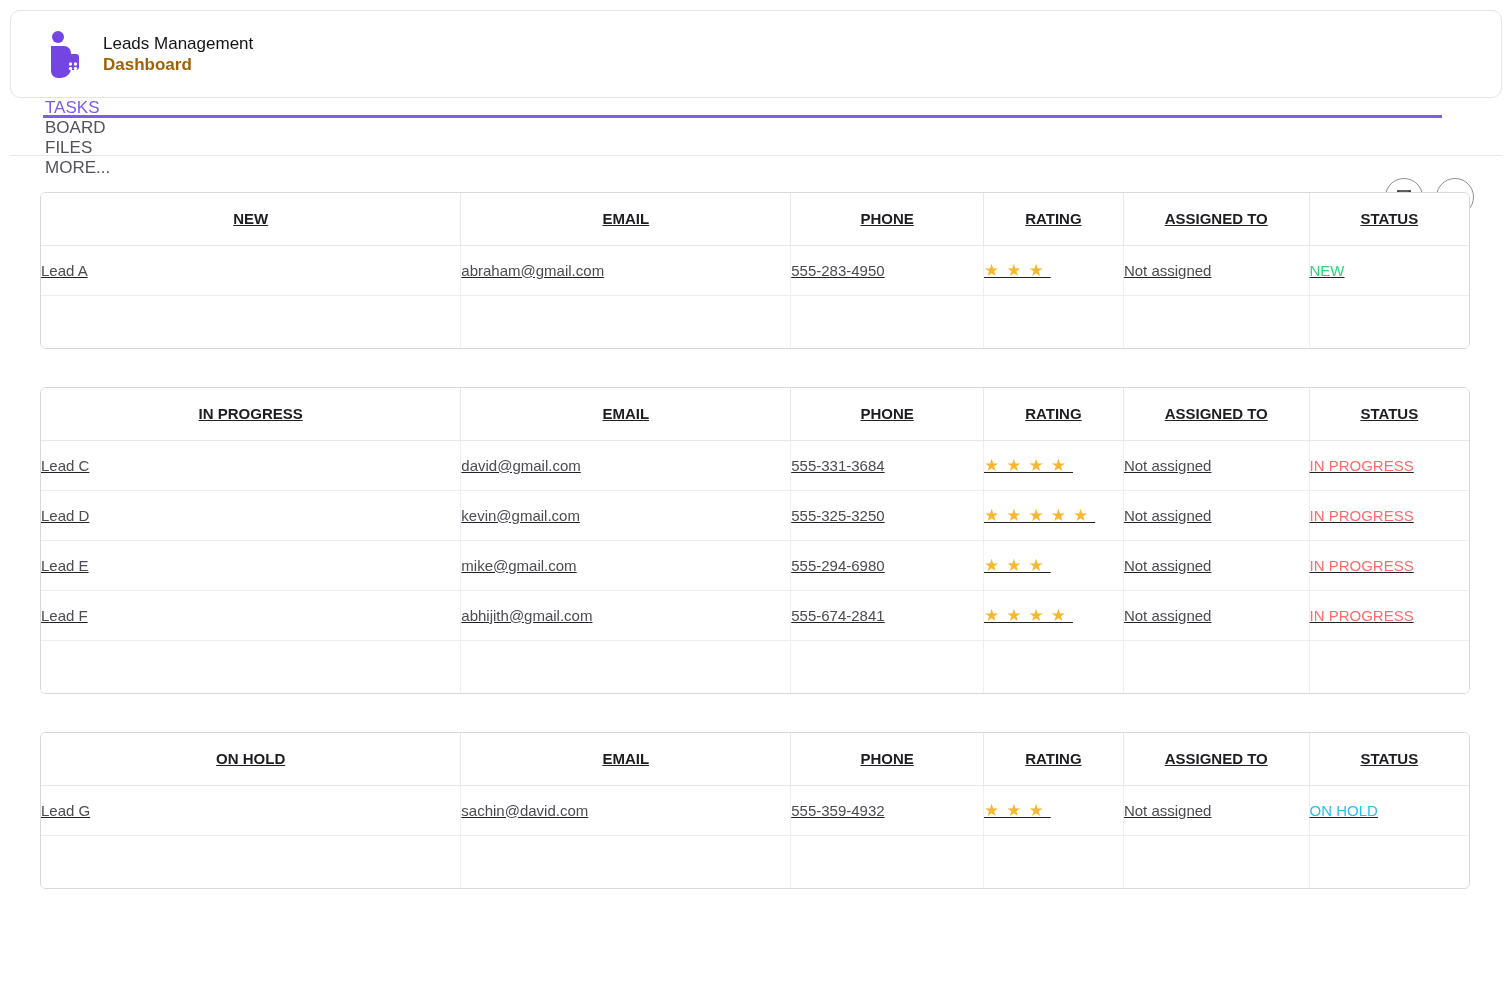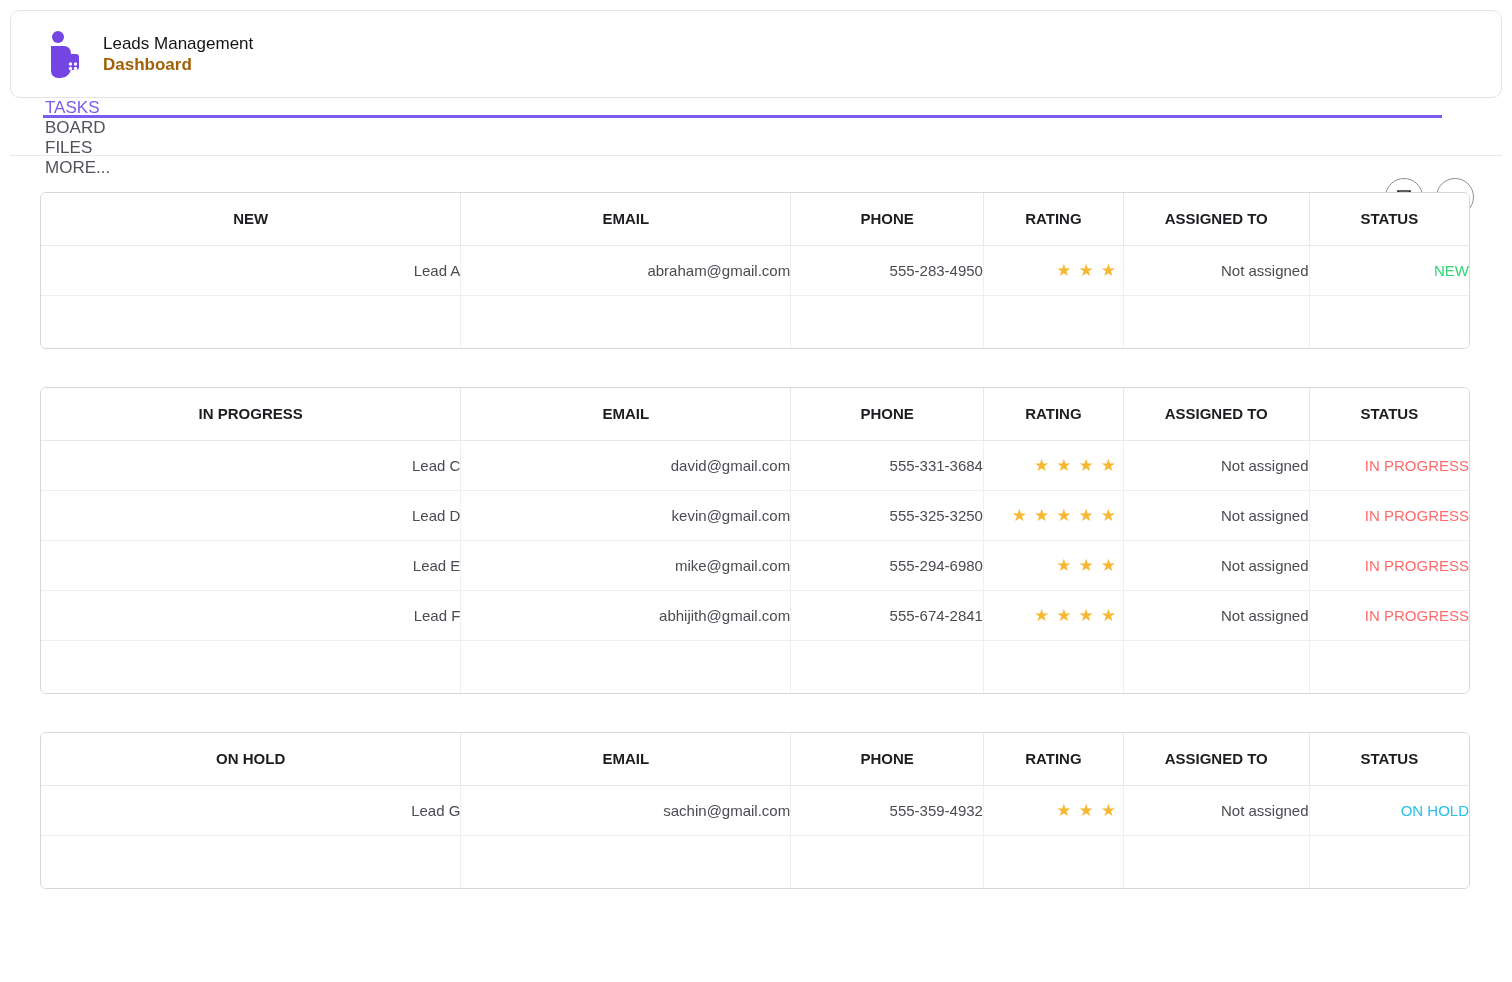--- a/index.html
+++ b/index.html
@@ -54,37 +54,37 @@
     width:38px; height:38px; border-radius:50%;
     background:#fff; border:1.5px solid #8b919a;
     display:flex; align-items:center; justify-content:center;
     cursor:pointer; padding:0;
   }
   .icon-btn svg { display:block; }
 
   
   .tables {
     margin:36px 42px 0 40px;
-    display:flex; flex-direction:column; gap:38px;
+    display:flex; flex-direction:column; gap:38px;text-decoration:underline;
   }
   .table-wrap {
     border:1px solid #d8d8dc;
     border-radius:6px;
     overflow:hidden;
     background:#fff;
   }
   table { width:100%; border-collapse:collapse; table-layout:fixed; }
   th {
     height:52px; text-align:center; vertical-align:middle;
     font-size:15px; font-weight:bold; color:#1d1d21;
     border-right:1px solid #e8e8ec; border-bottom:1px solid #e8e8ec;
     background:#fff;
   }
   td {
-    height:50px; text-align:right; vertical-align:middle;
+    height:50px; text-align:left; vertical-align:middle;
     font-size:15px; color:#4b4b52;
     border-right:1px solid #efeff2; border-bottom:1px solid #efeff2;
     background:#fff;
   }
   th:last-child, td:last-child { border-right:none; }
   tbody tr:last-child td { border-bottom:none; }
   tr.empty-row td { height:53px; }
   .stars {
     color:var(--star);
     font-size:17px;
@@ -259,21 +259,21 @@
             <th>EMAIL</th>
             <th>PHONE</th>
             <th>RATING</th>
             <th>ASSIGNED TO</th>
             <th>STATUS</th>
           </tr>
         </thead>
         <tbody>
           <tr>
             <td>Lead G</td>
-            <td>sachin@gmail.com</td>
+            <td>sachin@david.com</td>
             <td>555-359-4932</td>
             <td><span class="stars">★★★</span></td>
             <td>Not assigned</td>
             <td style="color: rgb(41, 192, 236);">ON HOLD</td>
           </tr>
           <tr class="empty-row">
             <td></td>
             <td></td>
             <td></td>
             <td></td>

